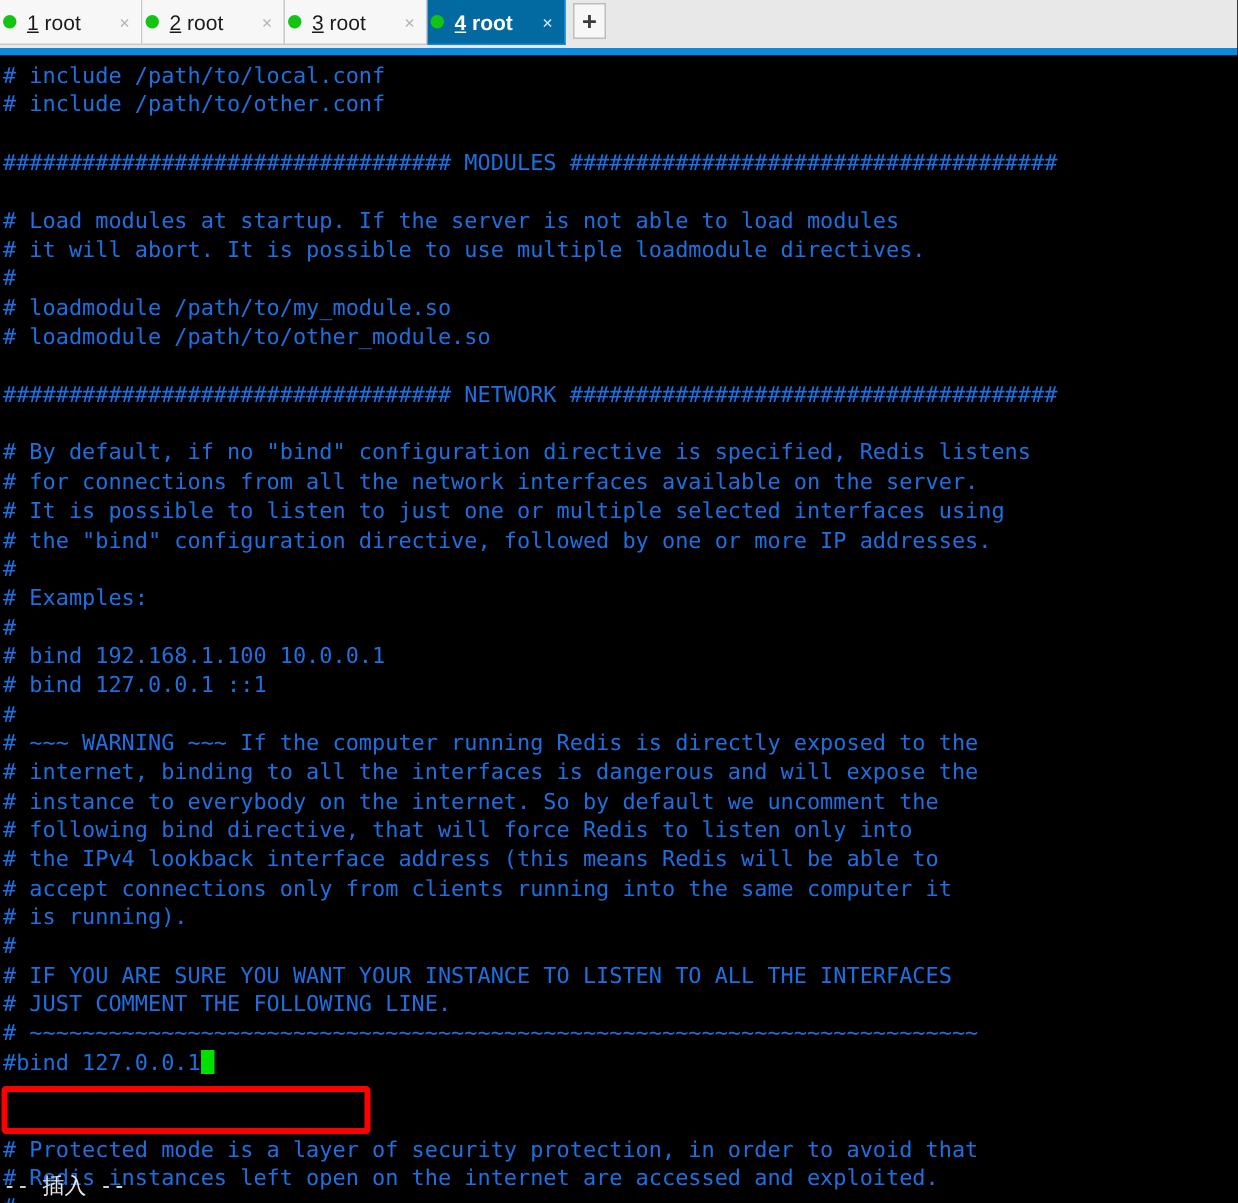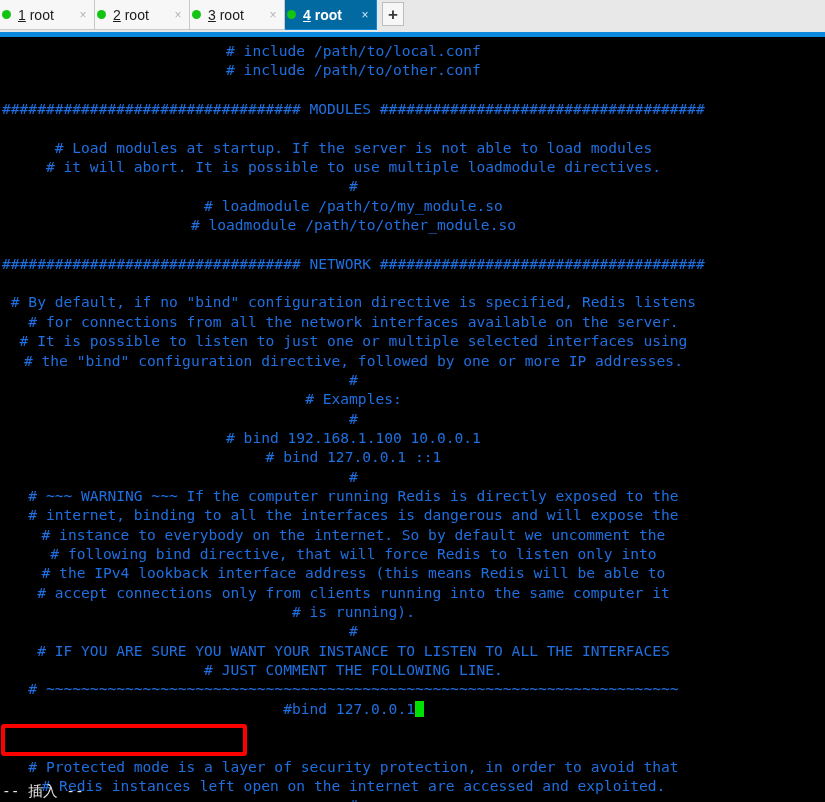--- a/index.html
+++ b/index.html
@@ -126,21 +126,20 @@
     top: 4px;
     font-family: "DejaVu Sans Mono", monospace;
     font-size: 14.6px;
     line-height: 19.35px;
     color: #1f6fe0;
     white-space: pre;
     letter-spacing: 0px;
   }
   #screen .line {
     height: 19.35px;
-    text-align: center;
   }
 
   
   .cursor {
     display: inline-block;
     width: 8.8px;
     height: 16px;
     background: #00e000;
     vertical-align: -3px;
   }

